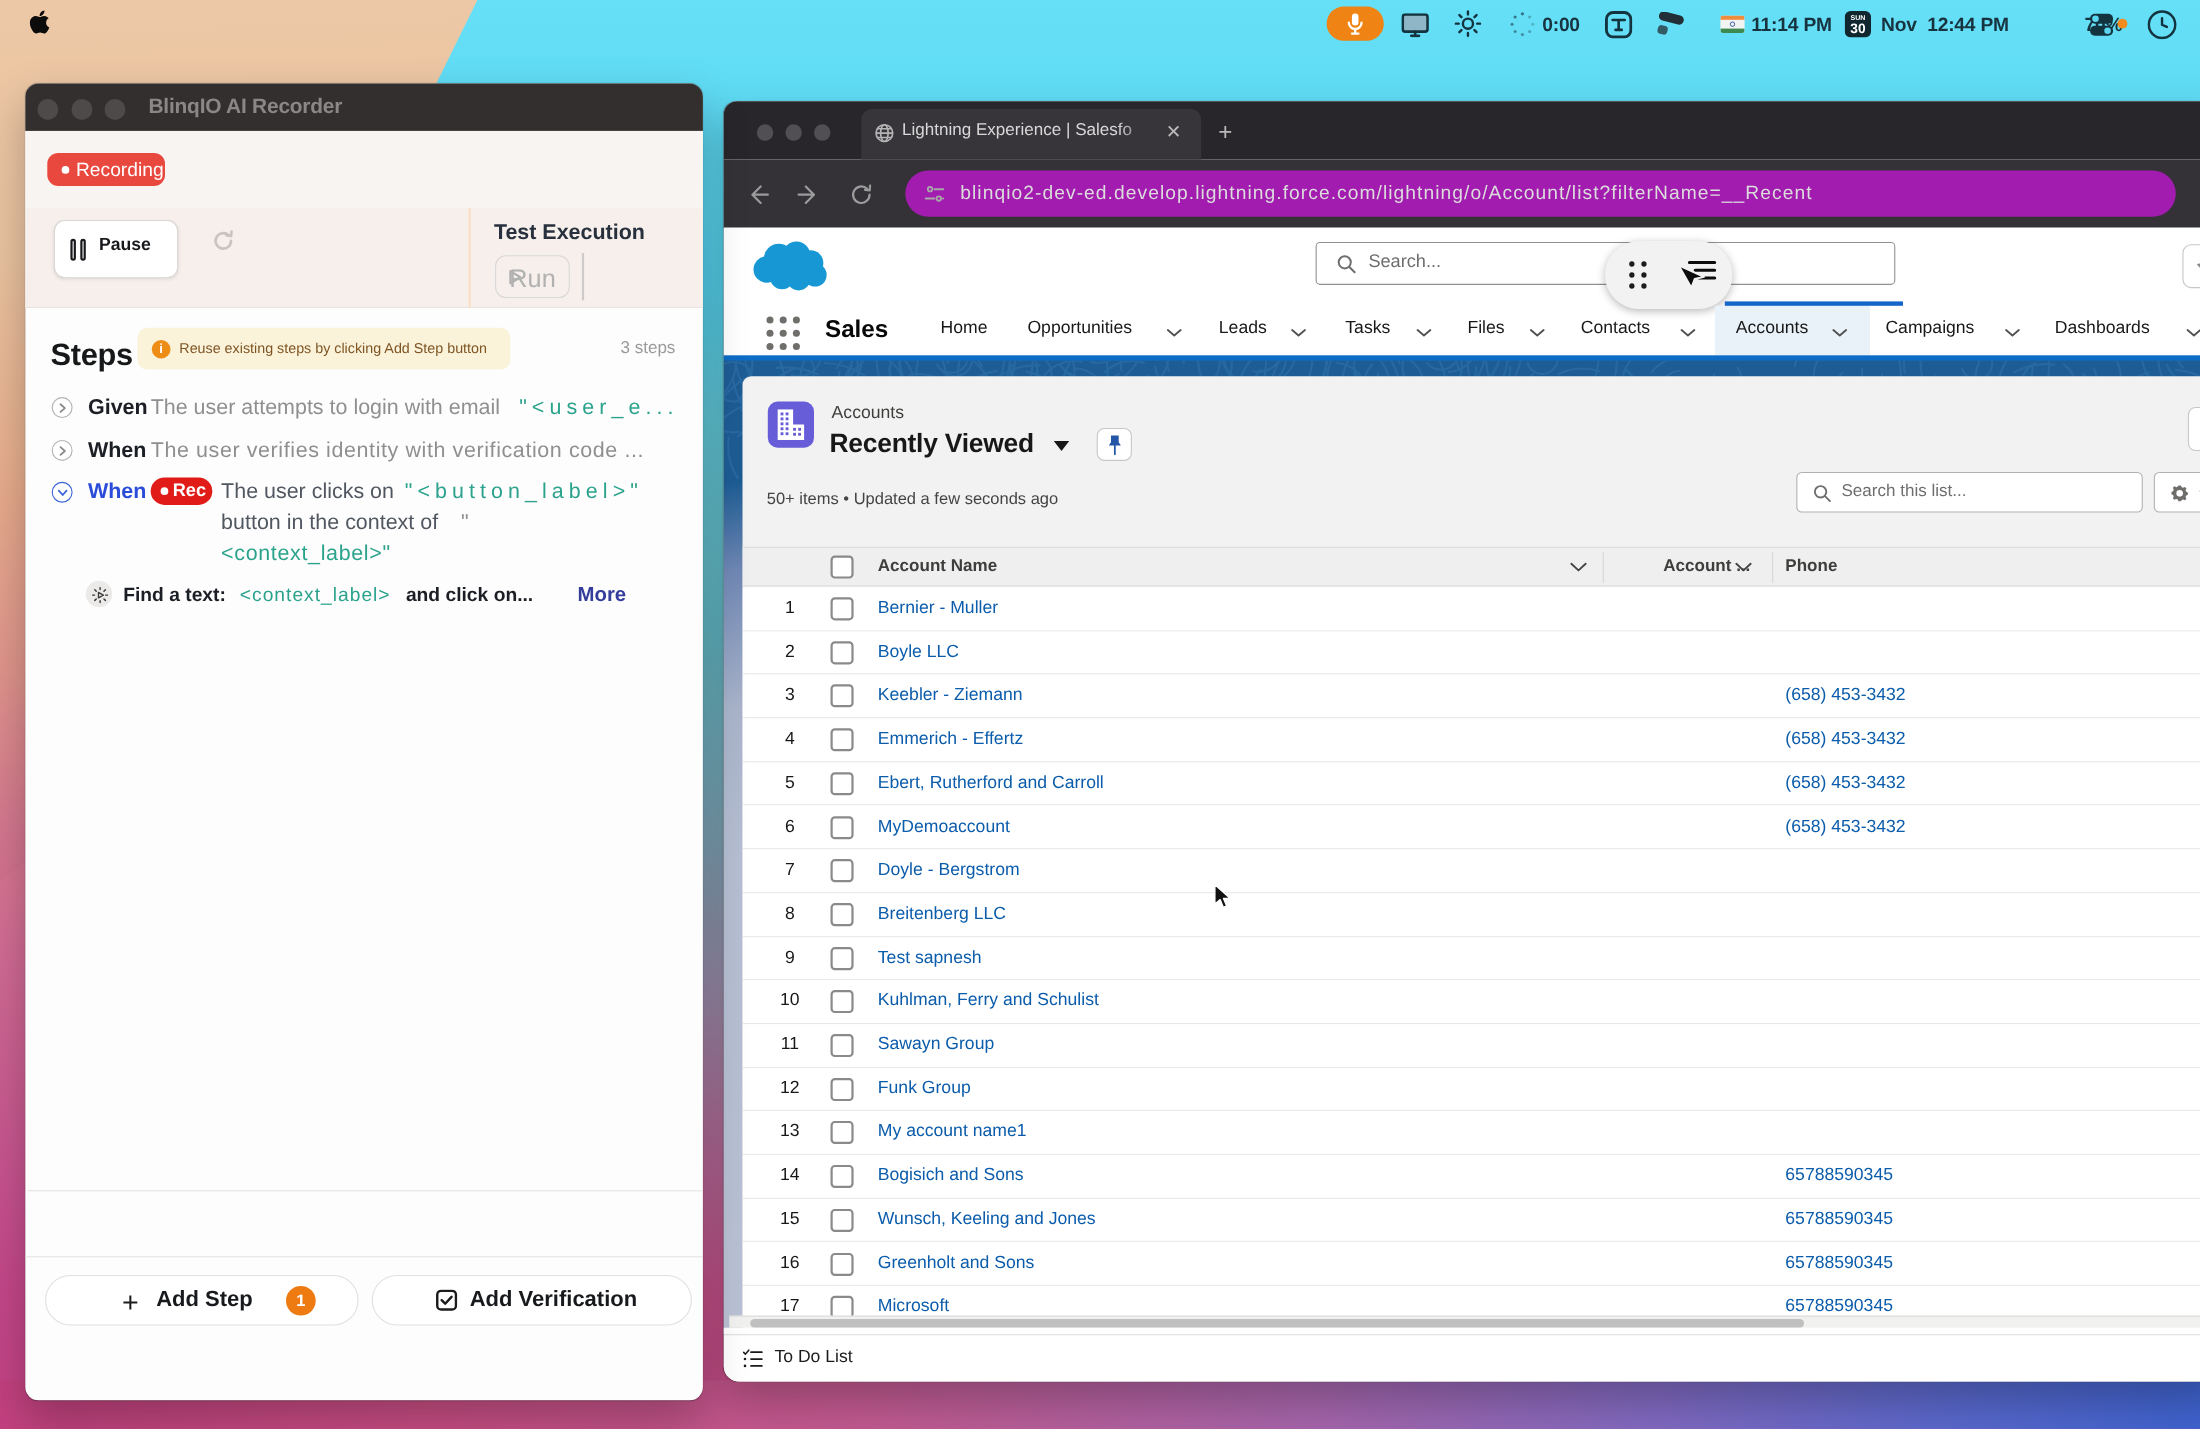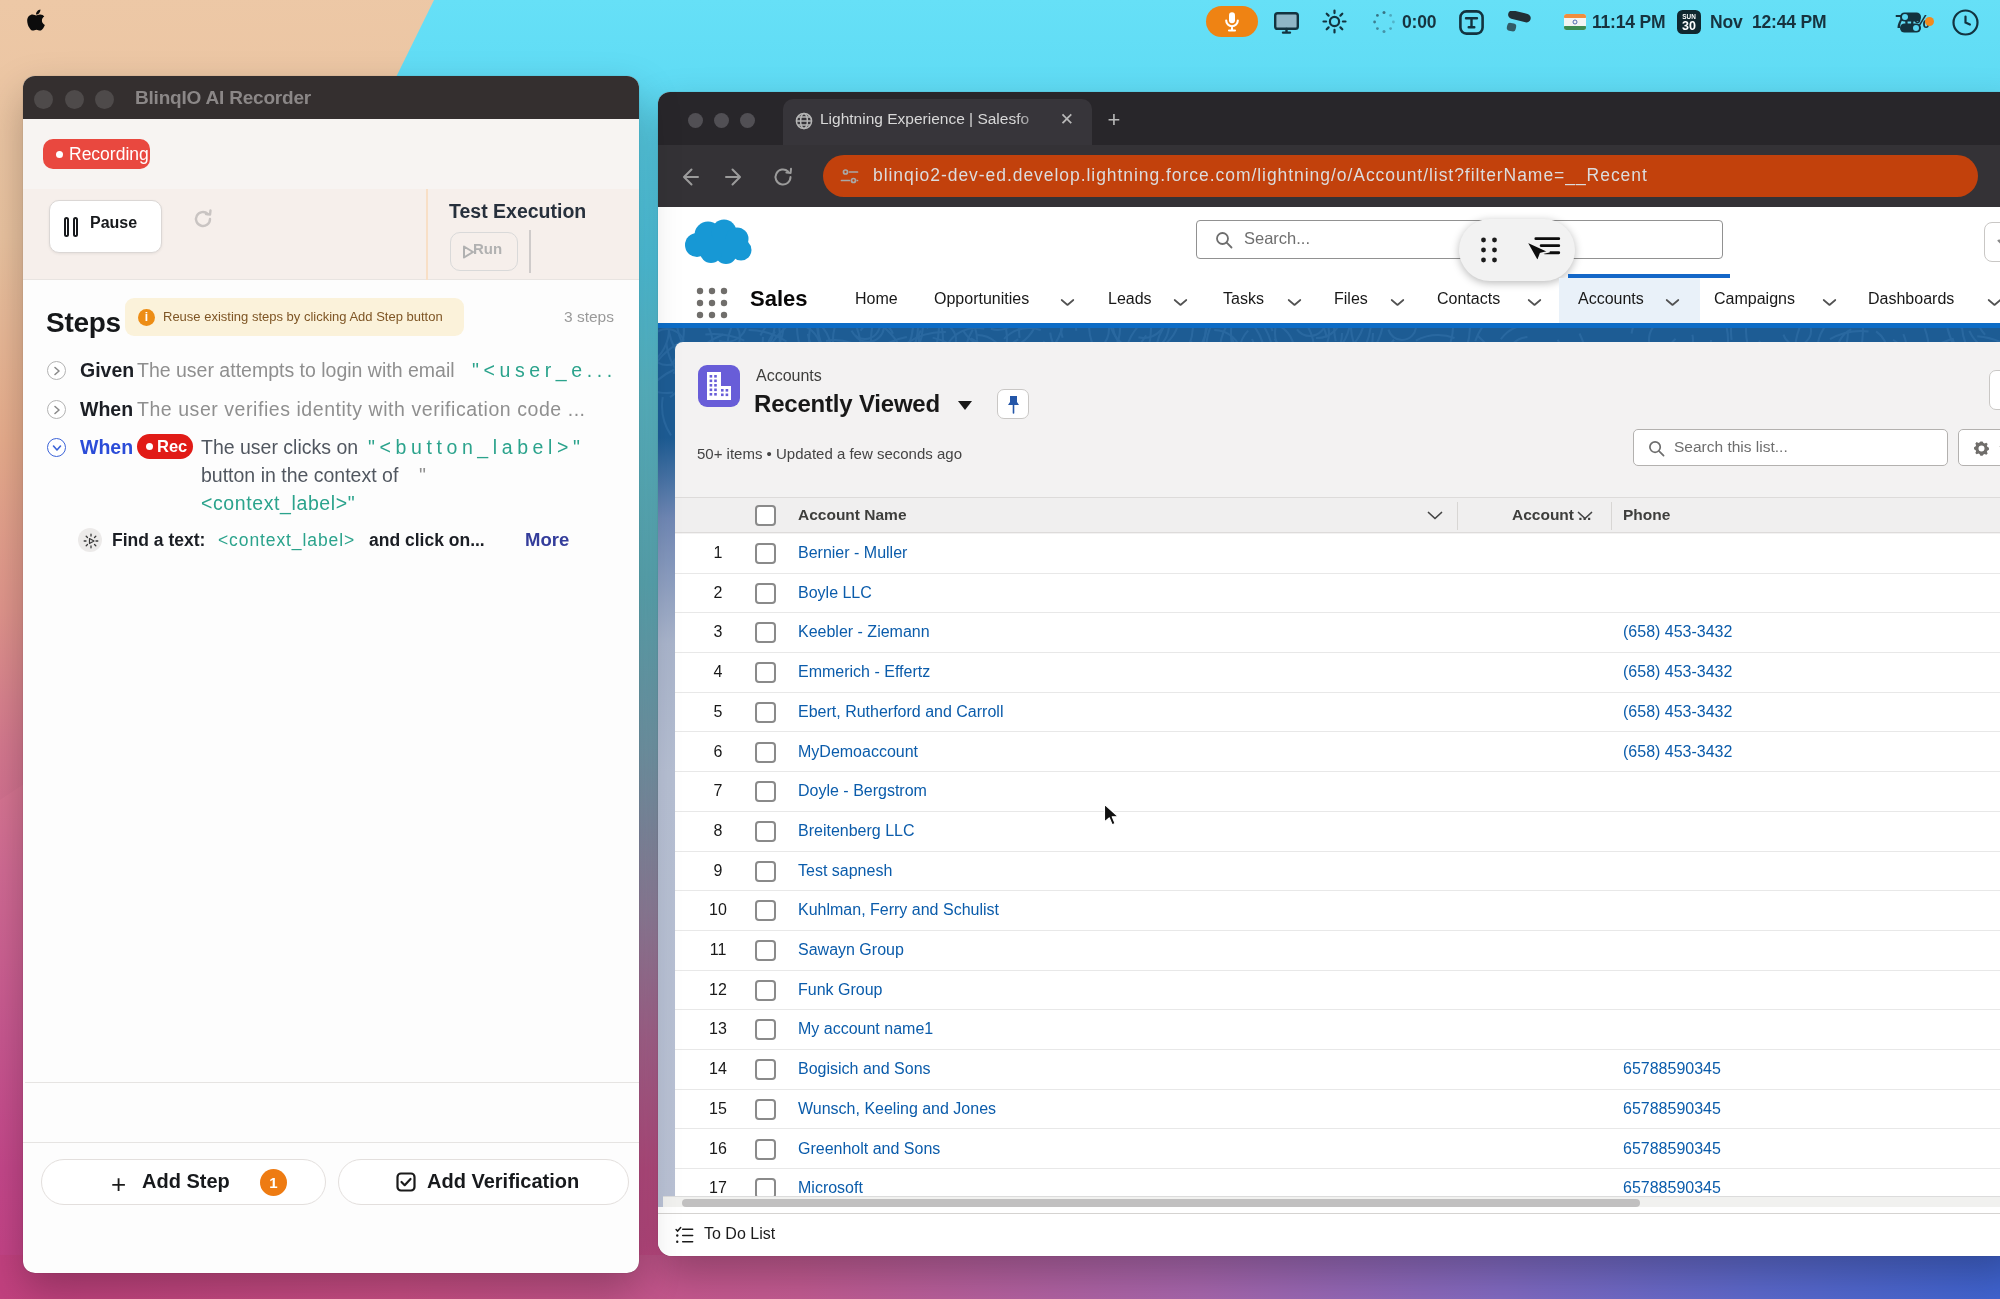--- a/index.html
+++ b/index.html
@@ -15,21 +15,21 @@
 .mtxt{position:absolute;top:10px;height:24px;line-height:24px;font-size:17.5px;font-weight:600;color:#17333f;letter-spacing:-.2px;}
 
 #browser{position:absolute;left:658px;top:92px;width:1362px;height:1164px;border-radius:12px 12px 14px 14px;background:#fff;box-shadow:0 18px 40px rgba(0,0,0,.26),0 0 1px rgba(0,0,0,.35);}
 #tabstrip{position:absolute;left:0;top:0;width:100%;height:53px;background:#28262a;border-radius:12px 12px 0 0;}
 #tabstrip .tl{position:absolute;top:20.5px;width:15px;height:15px;border-radius:50%;background:#514f54;}
 #tab{position:absolute;left:125px;top:7px;width:309px;height:46px;background:#37353a;border-radius:10px 10px 0 0;}
 #tab .ttl{position:absolute;left:37px;top:11px;width:230px;font-size:15.5px;color:#d8d8d8;white-space:nowrap;overflow:hidden;-webkit-mask-image:linear-gradient(90deg,#000 85%,transparent);}
 #tab .x{position:absolute;right:18px;top:10px;font-size:17px;color:#b9b9b9;}
 #newtab{position:absolute;left:446px;top:18px;width:20px;height:20px;color:#b9b9b9;font-size:22px;line-height:20px;text-align:center;}
 #toolbar{position:absolute;left:0;top:53px;width:100%;height:62px;background:#343236;}
-#omnibox{position:absolute;left:165px;top:10px;width:1155px;height:42px;border-radius:21px;background:#c2410c;}
+#omnibox{position:absolute;left:165px;top:10px;width:1155px;height:42px;border-radius:21px;background:#a21caf;}
 #omnibox .url{position:absolute;left:50px;top:10px;font-size:17.5px;color:#dcdcdd;letter-spacing:.95px;}
 .navic{position:absolute;top:73px;}
 #sfheader{position:absolute;left:0;top:115px;width:100%;height:115.5px;background:#fff;}
 #sfnav{position:absolute;left:0;top:186px;width:100%;height:44.5px;}
 .nitem{position:absolute;top:12px;font-size:16px;color:#181818;}
 .nchev{position:absolute;top:20px;}
 #acct-tab{position:absolute;left:901px;top:0;width:141px;height:44.5px;background:#e9f1f9;}
 #acct-line{position:absolute;left:910px;top:-4px;width:162px;height:4px;background:#1467c8;}
 #sales{position:absolute;left:92px;top:8px;font-size:22px;font-weight:700;color:#080707;}
 #sfsearch{position:absolute;left:538px;top:13px;width:527px;height:39px;border:1px solid #919191;border-radius:4px;background:#fff;}
@@ -73,21 +73,21 @@
 #recording .t{position:absolute;left:26px;top:5px;font-size:17.5px;font-weight:500;}
 #toolstrip{position:absolute;left:0;top:113px;width:616px;height:91px;background:#f6efeb;border-bottom:1px solid #e8e4e1;}
 #toolstrip .vdiv{position:absolute;left:403px;top:0;width:2px;height:91px;background:#f8dfc6;}
 #btn-pause{position:absolute;left:26px;top:11px;width:113px;height:53px;background:#fff;border:1.5px solid #dbd7d5;border-radius:10px;box-shadow:0 1px 3px rgba(0,0,0,.07);}
 #btn-pause .txt{position:absolute;left:40px;top:13px;font-size:16px;font-weight:600;color:#17191c;}
 #btn-pause .bars{position:absolute;left:14px;top:16px;width:15px;height:20px;}
 #btn-pause .bars i{position:absolute;top:0;width:5px;height:20px;border:2.5px solid #17191c;border-radius:2.5px;background:transparent;}
 #refresh{position:absolute;left:169px;top:19px;}
 #testexec{position:absolute;left:426px;top:11px;font-size:19.5px;font-weight:700;color:#27303c;}
 #btn-run{position:absolute;left:427px;top:43px;width:68px;height:39px;border:1.5px solid #d9d9d9;border-radius:10px;color:#b1b1b1;}
-#btn-run .txt{position:absolute;left:22px;top:7px;font-size:15px;font-weight:700;}
+#btn-run .txt{position:absolute;left:12px;top:7px;font-size:23px;font-weight:400;}
 #run-div{position:absolute;left:506px;top:41px;width:2px;height:43px;background:#cfcbca;}
 #steps-title{position:absolute;left:23px;top:231px;font-size:28px;font-weight:700;color:#16181a;letter-spacing:-.3px;}
 #info-pill{position:absolute;left:102px;top:222px;width:339px;height:38px;background:#fbf2da;border-radius:9px;}
 #info-pill .ic{position:absolute;left:13px;top:11px;width:17px;height:17px;border-radius:50%;background:#ed8d15;color:#fff;font-size:12px;font-weight:700;text-align:center;line-height:17px;}
 #info-pill .t{position:absolute;left:38px;top:11px;font-size:13px;color:#7e5524;white-space:nowrap;}
 #nsteps{position:absolute;right:25px;top:232px;font-size:15.5px;color:#9a9a9a;}
 .srow{position:absolute;left:0;width:616px;font-size:19.5px;}
 .scirc{position:absolute;left:24px;top:0;width:19px;height:19px;border-radius:50%;border:1.5px solid #b3b3b3;background:#fff;}
 .scirc svg{position:absolute;left:4px;top:4px;}
 .sb{font-weight:700;color:#1b1e24;}

